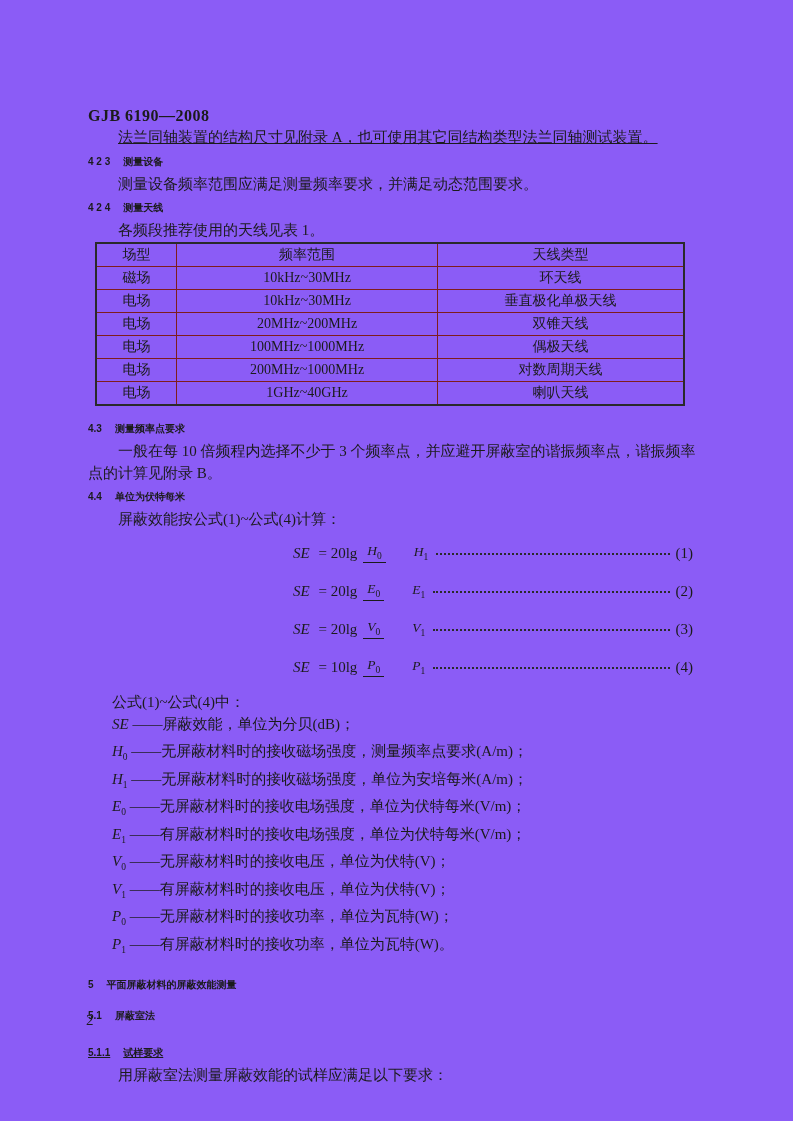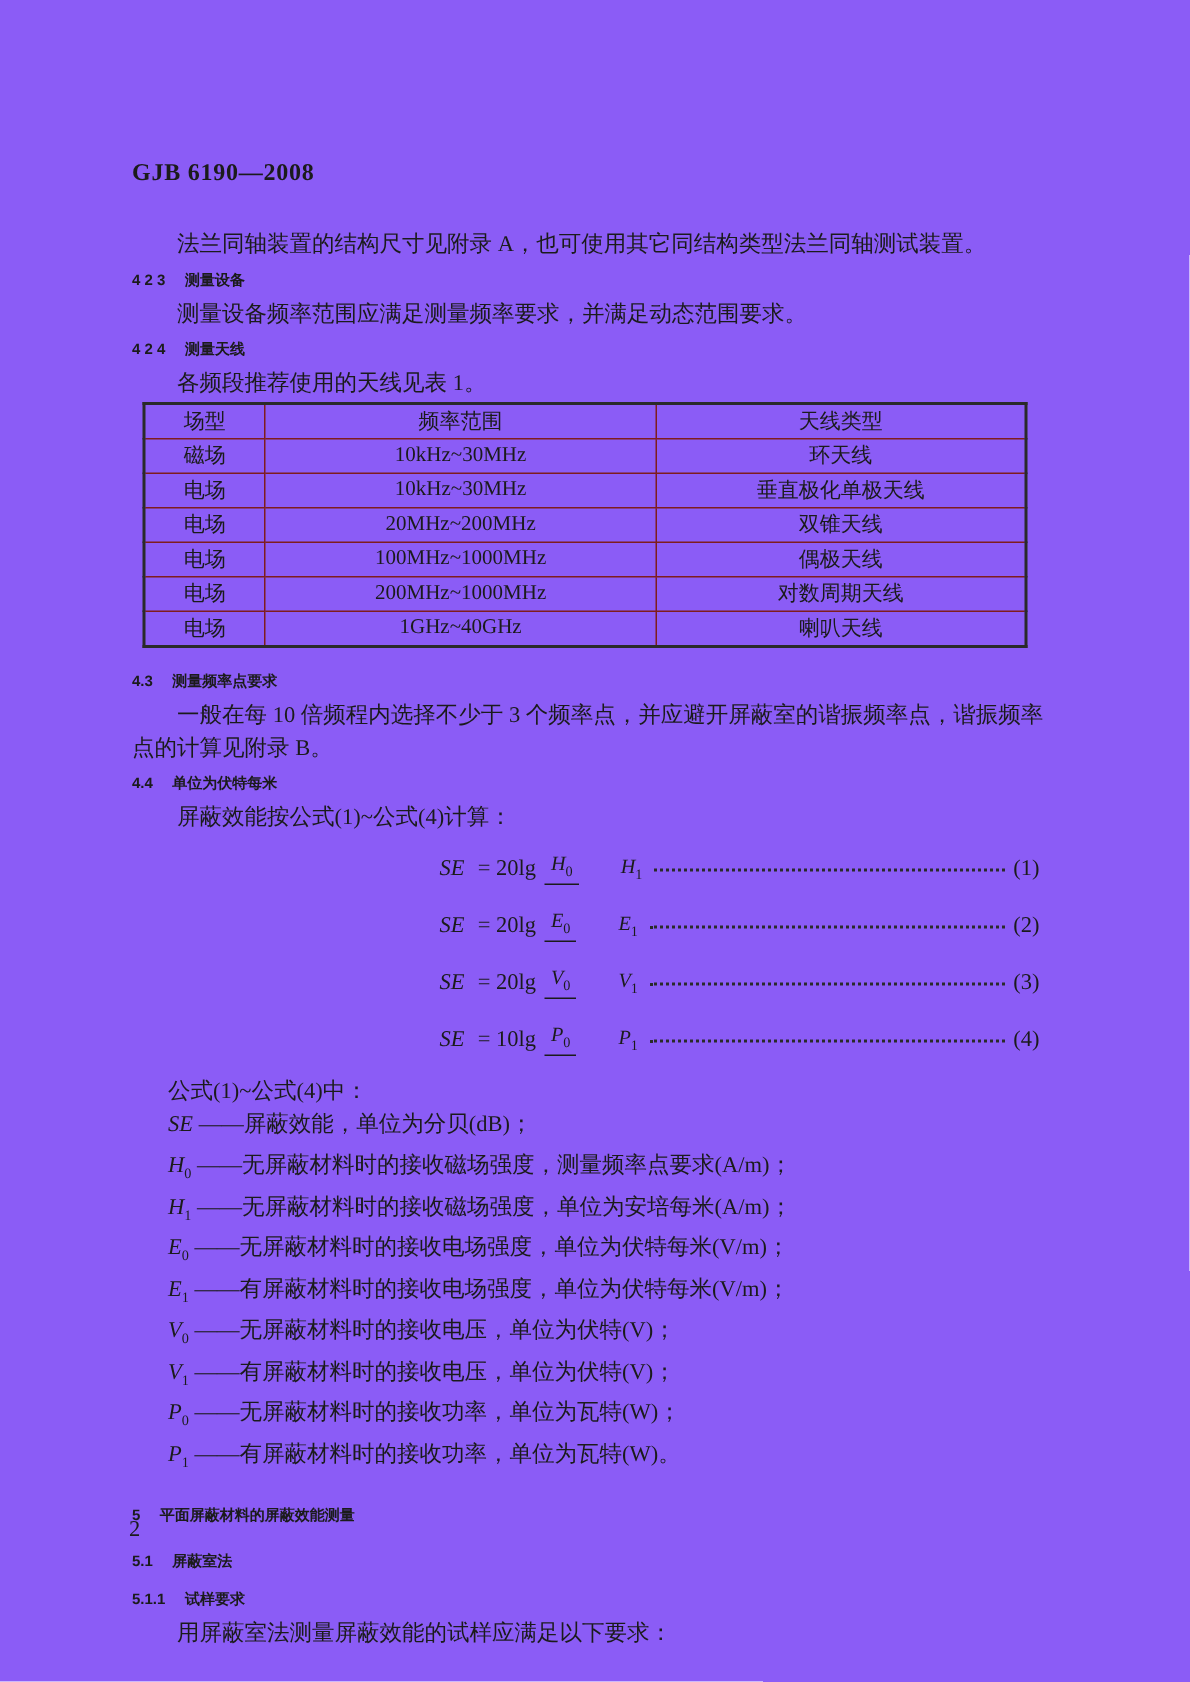--- a/index.html
+++ b/index.html
@@ -25,21 +25,21 @@
     line-height:22.5px;
     text-indent:30px;
   }
   .h{
     font-family:"Liberation Sans","DejaVu Sans",sans-serif;
     font-weight:bold;
     font-size:10px;
     line-height:23px;
   }
   .h .num{margin-right:13px;}
-  .mt-intro{margin-top:26px;}
+  .mt-intro{margin-top:0;text-decoration:underline;}
   .mt-sec{margin-top:1px;}
   .caption{
     text-align:center;
     font-family:"Liberation Sans","DejaVu Sans",sans-serif;
     font-weight:bold;
     font-size:14.5px;
     margin-top:11px;
     margin-bottom:6px;
   }
   table.antenna{
@@ -101,21 +101,21 @@
   }
   .def-line{
     margin-left:24px;
     font-size:15px;
     line-height:21.5px;
   }
   .def-sym{font-style:italic;}
   
   .h5a{margin-top:12px;}
   .h5b{margin-top:8px;}
-  .h5c{margin-top:2px;}
+  .h5c{margin-top:14px;text-decoration:underline;}
   .page-number{
     position:absolute;
     left:86px;
     top:1012px;
     font-size:15px;
   }
 </style>
 </head>
 <body>
 

